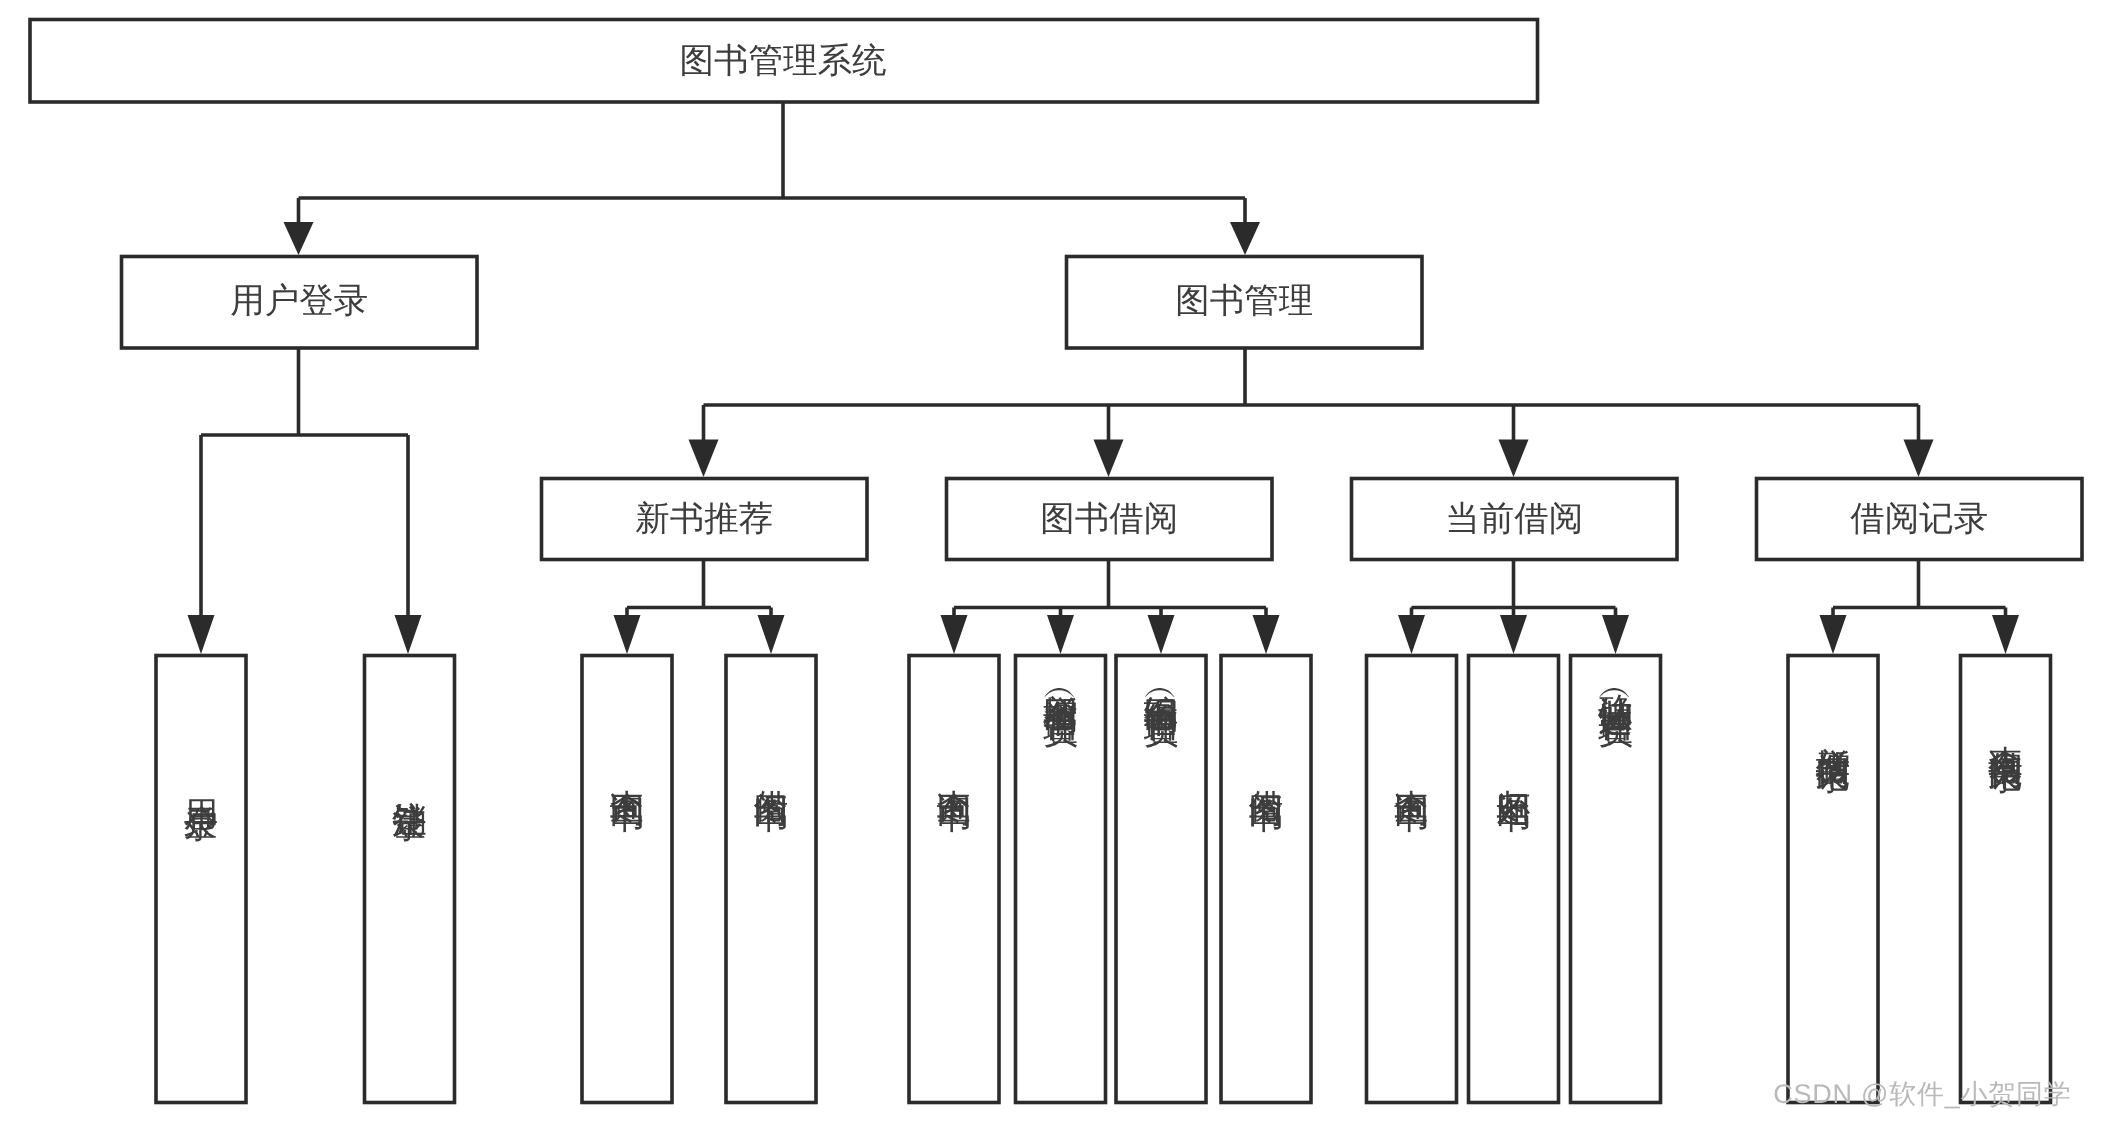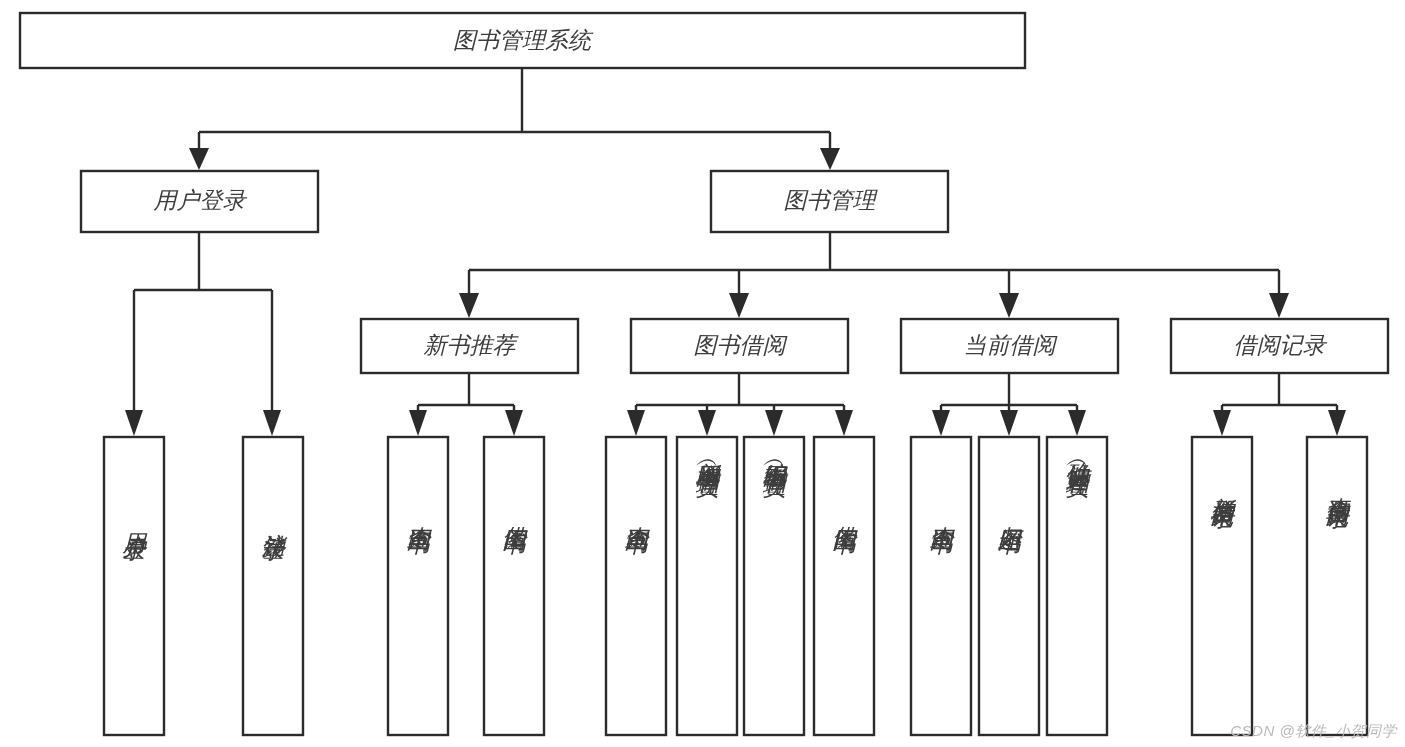--- a/index.html
+++ b/index.html
@@ -9,21 +9,20 @@
   }
   body {
     font-family: "Liberation Sans", "DejaVu Sans", sans-serif;
   }
   #diagram-root {
     position: relative;
     width: 1405px;
     height: 747px;
     background: #ffffff;
     overflow: hidden;
-    font-style: italic;
   }
   svg.diagram-canvas {
     position: absolute;
     left: 0;
     top: 0;
     width: 1405px;
     height: 747px;
     display: block;
   }
   .node-box {
@@ -59,24 +58,24 @@
     text-orientation: upright;
     font-family: "Liberation Sans", "DejaVu Sans", sans-serif;
     font-size: 23px;
     line-height: 1.18;
     letter-spacing: 2px;
     color: #3d3d3d;
     white-space: nowrap;
   }
   .watermark {
     position: absolute;
-    right: 8px;
+    right: 24px;
     bottom: 6px;
     font-family: "Liberation Sans", "DejaVu Sans", sans-serif;
-    font-size: 15px;
+    font-size: 18px;
     color: #b9b9b9;
     letter-spacing: 0.5px;
     white-space: nowrap;
   }
 </style>
 </head>
 <body>
 
 <div id="diagram-root">
 

